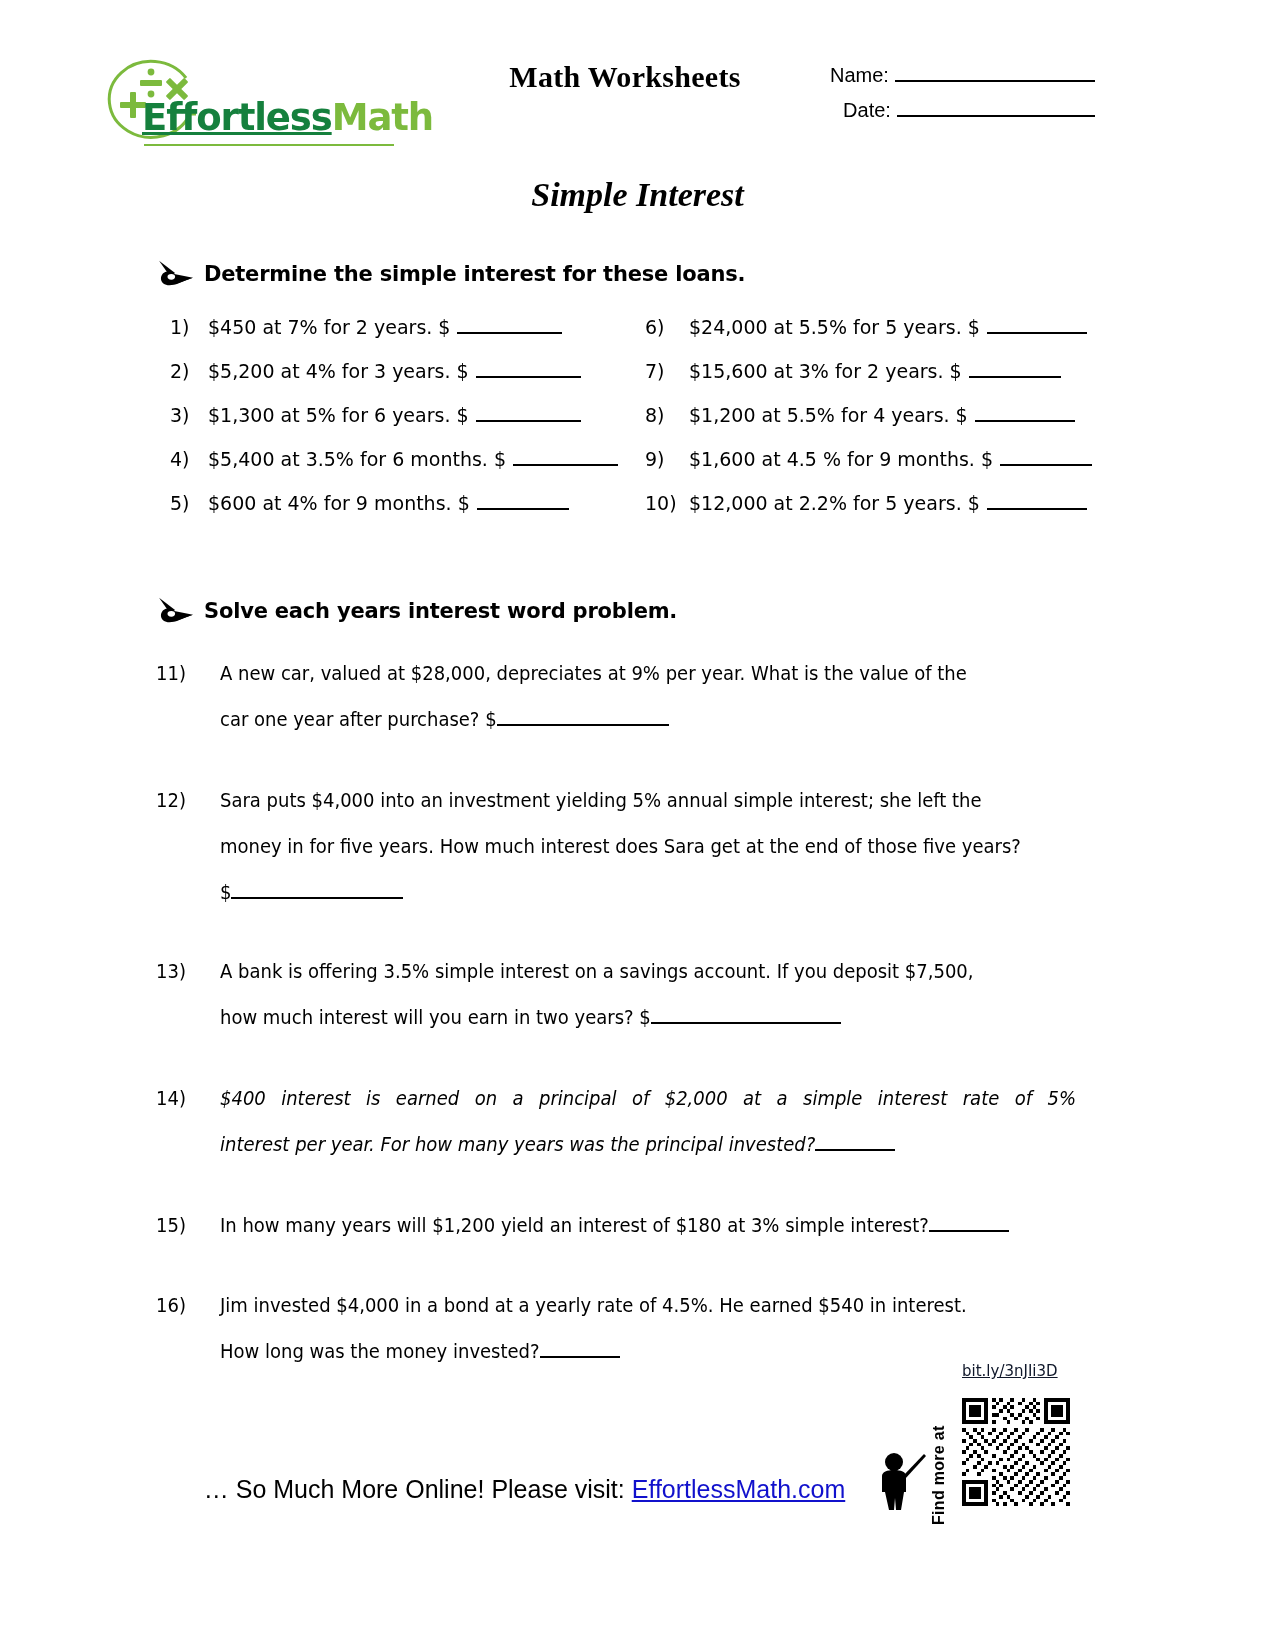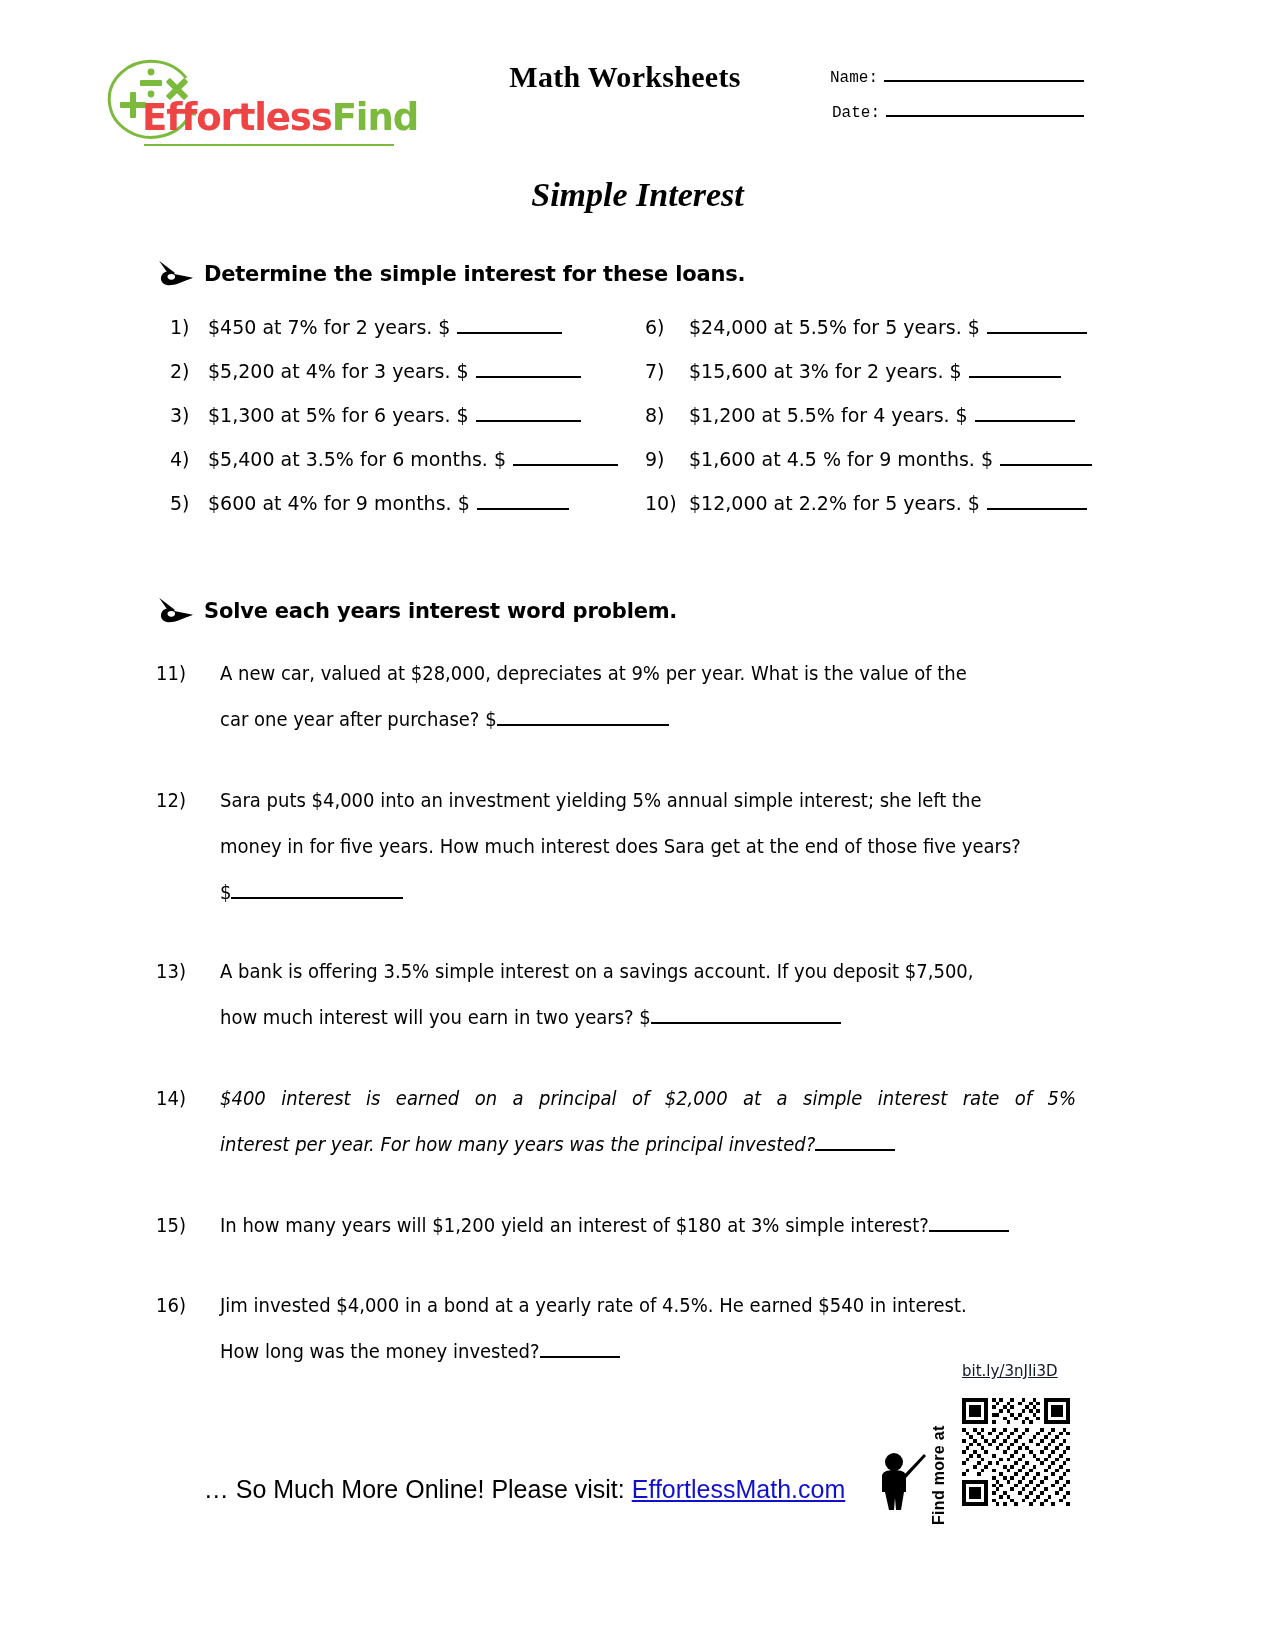--- a/index.html
+++ b/index.html
@@ -48,21 +48,21 @@
   .logo-text {
     position: absolute;
     left: 38px;
     top: 44px;
     font-family: "DejaVu Sans", sans-serif;
     font-size: 37px;
     font-weight: bold;
     letter-spacing: -1.1px;
     white-space: nowrap;
   }
-  .logo-eff { color: #ef4444; }
+  .logo-eff { color: #15803d; text-decoration: underline; }
   .logo-math { color: #7cba3d; }
   .logo-underline {
     position: absolute;
     left: 40px;
     top: 92px;
     width: 250px;
     height: 2px;
     background: #7cba3d;
   }
 
@@ -75,22 +75,22 @@
     font-family: "Liberation Serif", serif;
     font-size: 30px;
     font-weight: bold;
     letter-spacing: 0.3px;
   }
 
   .namedate {
     position: absolute;
     left: 830px;
     top: 16px;
-    font-family: Liberation Mono, monospace;
-    font-size: 16px;
+    font-family: Liberation Sans, sans-serif;
+    font-size: 20px;
   }
   .nd-row {
     display: flex;
     align-items: baseline;
     justify-content: flex-end;
     margin-bottom: 8px;
     white-space: nowrap;
   }
   .nd-label { margin-right: 6px; }
   .nd-line {
@@ -292,21 +292,21 @@
           <circle cx="47" cy="20" r="3.4"></circle>
           <rect x="36" y="28" width="22" height="6" rx="1"></rect>
           <circle cx="47" cy="42" r="3.4"></circle>
         </g>
         <g fill="#7cba3d" transform="rotate(45 73 37)">
           <rect x="60" y="34" width="26" height="6" rx="1"></rect>
           <rect x="70" y="24" width="6" height="26" rx="1"></rect>
         </g>
       </svg>
       <div class="logo-text">
-        <span class="logo-eff">Effortless</span><span class="logo-math">Find</span>
+        <span class="logo-eff">Effortless</span><span class="logo-math">Math</span>
       </div>
       <div class="logo-underline"></div>
     </div>
 
     <div class="doc-title-top">Math Worksheets</div>
 
     <div class="namedate">
       <div class="nd-row name">
         <span class="nd-label">Name:</span>
         <span class="nd-line"></span>

